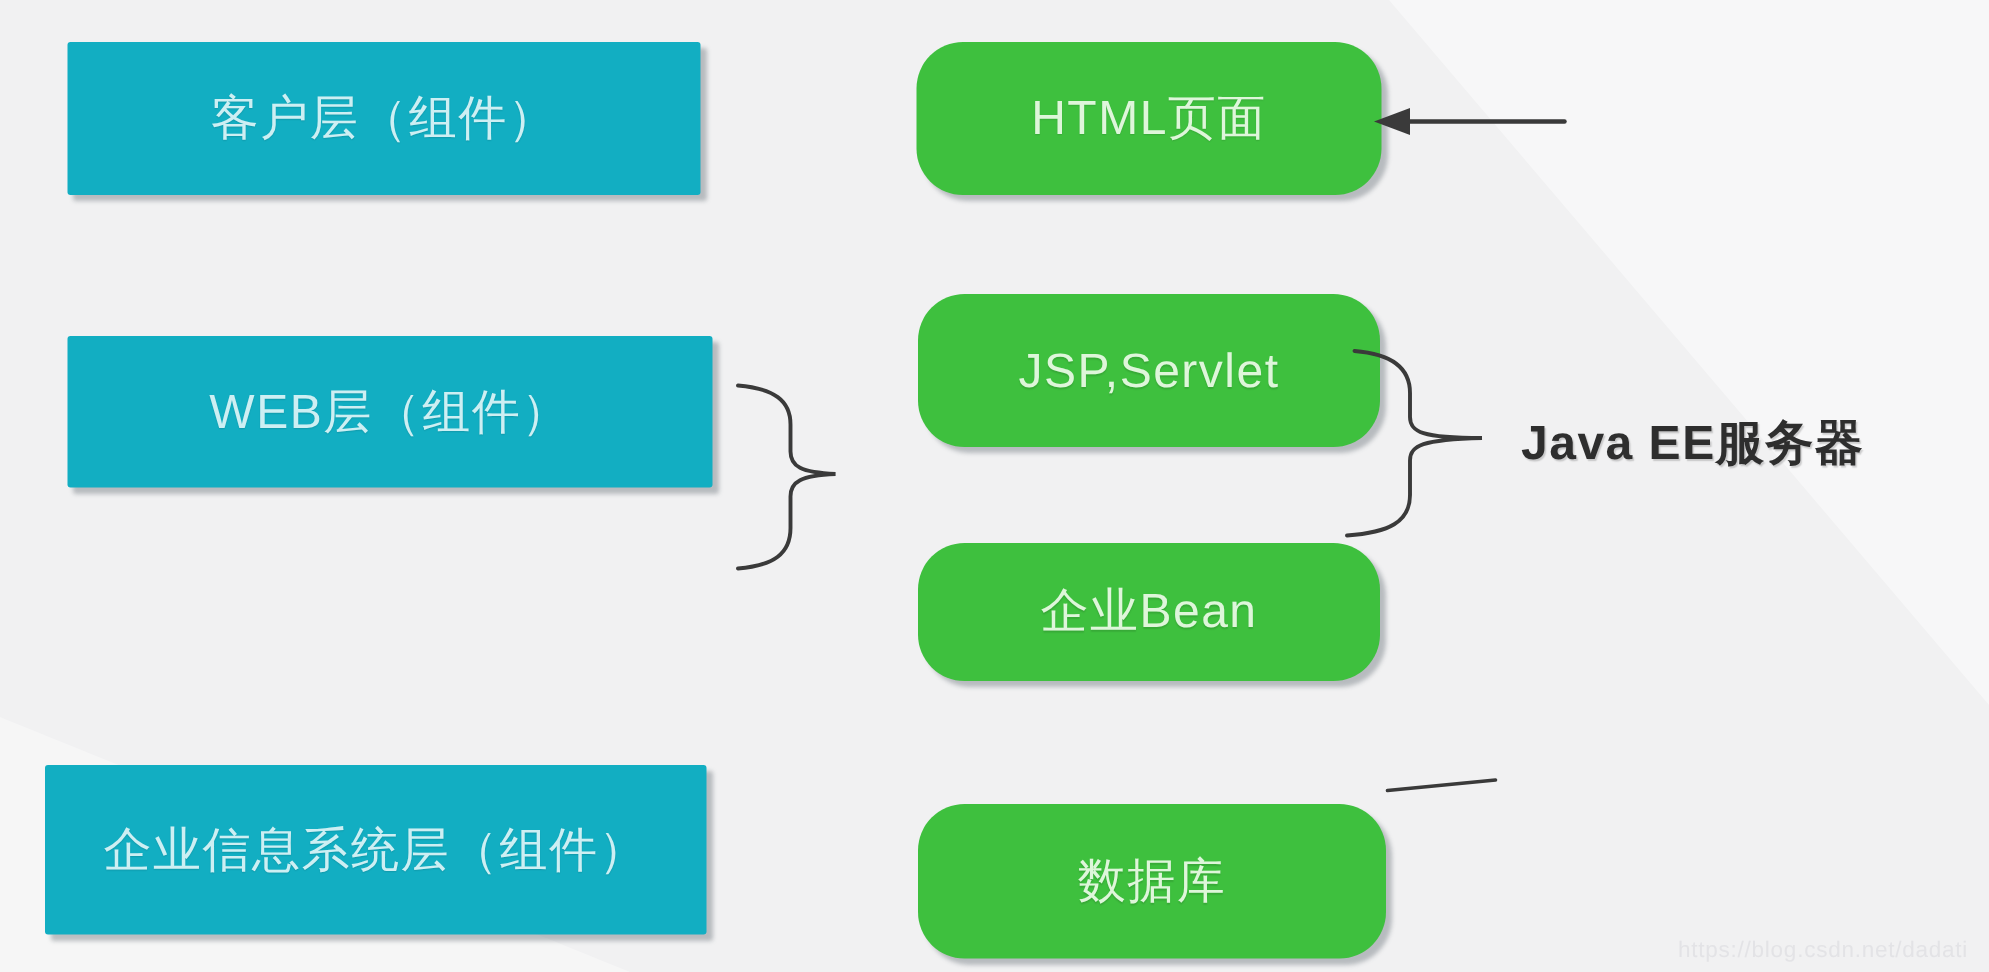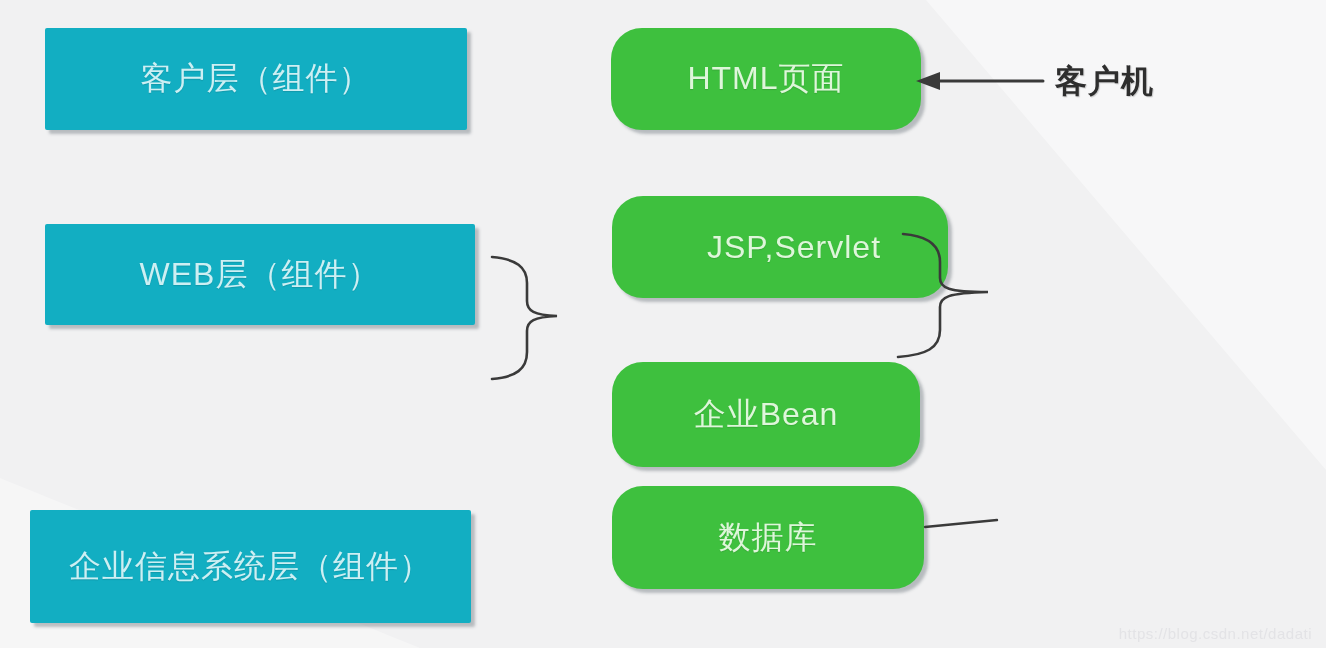--- a/index.html
+++ b/index.html
@@ -38,23 +38,23 @@
   }
   .teal{background:var(--teal);color:var(--teal_text);}
   .green{background:var(--green);color:var(--green_text);border-radius:31px;}
   
   #lb1{left:45px;top:28px;width:422px;height:102px;}
   #lb2{left:45px;top:196px;width:430px;height:101px;margin-top:28px;}
   #lb3{left:45px;top:360px;width:424px;height:101px;}
   #lb4{left:30px;top:510px;width:441px;height:113px;}
   
   #rb1{left:611px;top:28px;width:310px;height:102px;}
-  #rb2{left:612px;top:196px;width:308px;height:102px;padding-left:28px;}
-  #rb3{left:612px;top:362px;width:308px;height:105px;}
-  #rb4{left:612px;top:486px;width:312px;height:103px;}
+  #rb2{left:612px;top:196px;width:308px;height:102px;}
+  #rb3{left:612px;top:362px;width:308px;height:92px;}
+  #rb4{left:612px;top:536px;width:312px;height:103px;}
   .annotation{
     position:absolute;
     font-size:32px;font-weight:bold;
     color:var(--annotation);
     letter-spacing:1px;
     white-space:nowrap;
     text-shadow:1px 1px 1px rgba(0,0,0,0.18);
   }
   #ann-client{left:1055px;top:60px;}
   #ann-middle{left:567px;top:306px;}
@@ -103,16 +103,16 @@
          C 929 236 940 246 940 262
          L 940 278
          C 940 288 948 292 988 292
          C 948 293 940 297 940 307
          L 940 330
          C 940 348 926 355 898 357"></path>
 
     <line class="stroke" x1="925" y1="527" x2="997" y2="520" style="stroke-width:2.4"></line>
   </svg>
 
-  <div id="ann-client" class="annotation">客户机</div>
+  <div id="ann-javaee" class="annotation">Java EE服务器</div>
 
   <div class="watermark">https://blog.csdn.net/dadati</div>
 </div>
 
 </body></html>

